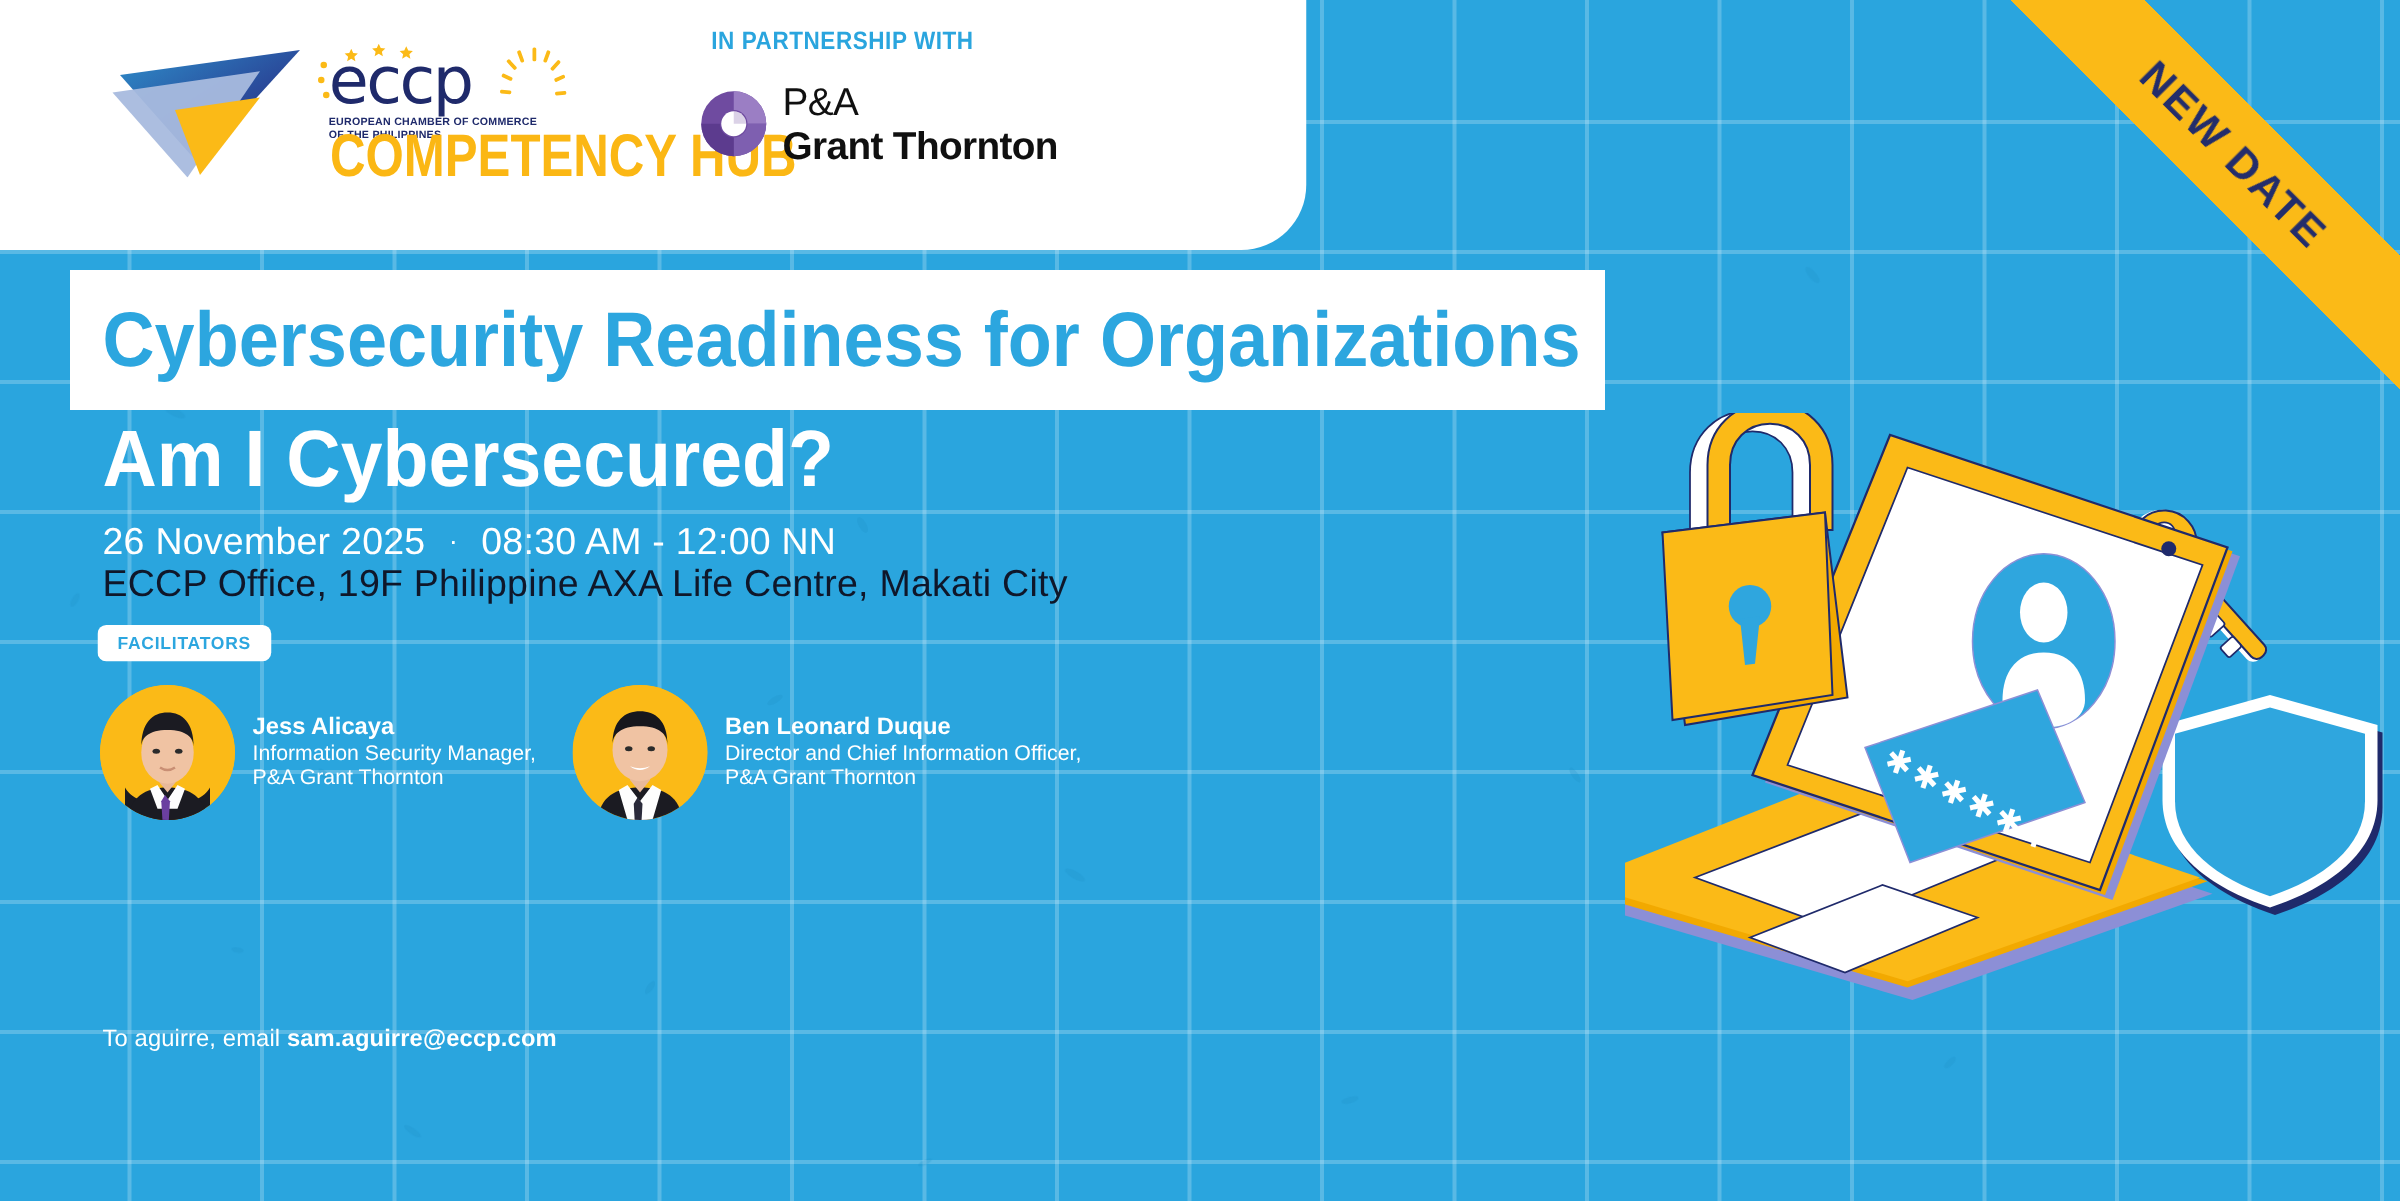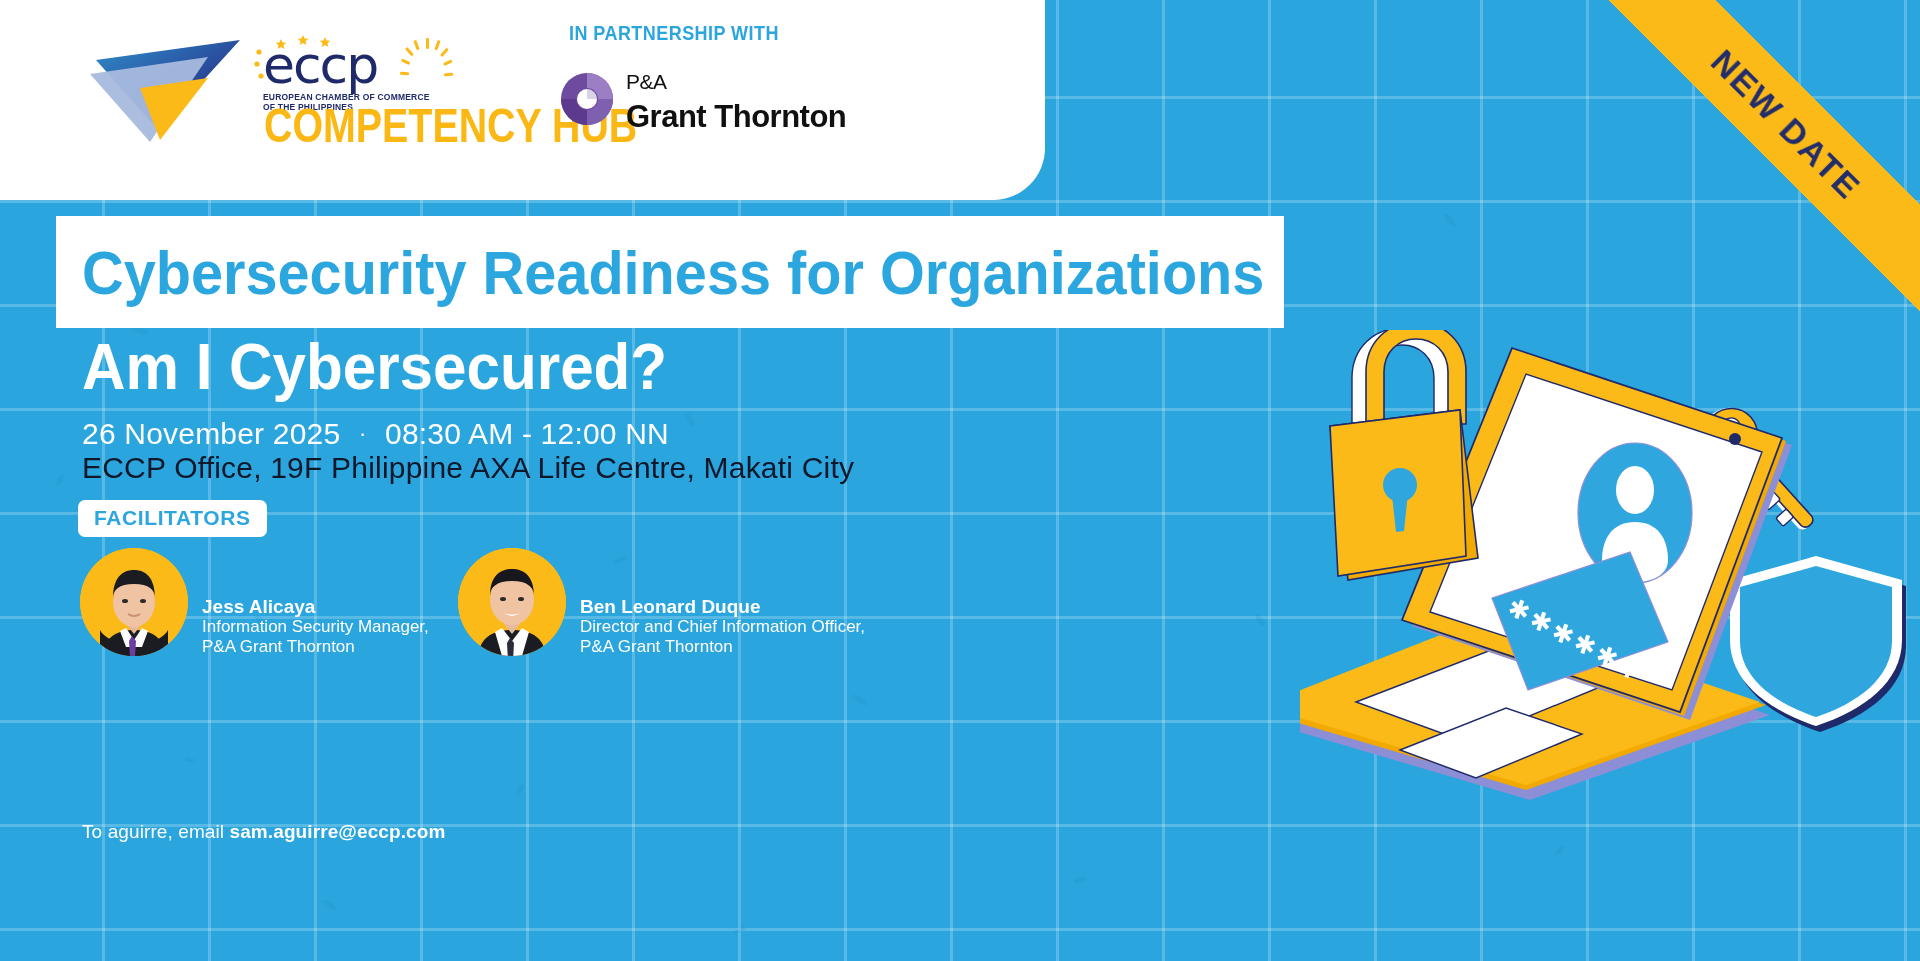--- a/index.html
+++ b/index.html
@@ -105,21 +105,21 @@
     position: absolute;
     left: 0px; top: 42px;
     display: flex;
     align-items: center;
   }
   #gt-text {
     margin-left: 12px;
     color: #101010;
     line-height: 35px;
   }
-  .gt-l1 { font-size: 21px; letter-spacing: -.5px;}
+  .gt-l1 { font-size: 31px; letter-spacing: -.5px;}
   .gt-l2 { font-size: 31px; letter-spacing: -.5px; font-weight: bold;}
   
   #new-date-ribbon {
     position: absolute;
     right: -148px; top: 58px;
     width: 620px; height: 76px;
     background: #FBBA17;
     transform: rotate(45deg);
     transform-origin: center;
     display: flex;
@@ -182,29 +182,29 @@
     white-space: nowrap;
     letter-spacing: .2px;
   }
   
   #facilitators-badge {
     position: absolute;
     left: 78px; top: 500px;
     background: #ffffff;
     border-radius: 7px;
     padding: 6px 16px 7px 16px;
-    font-size: 21px;
+    font-size: 14px;
     font-weight: bold;
     color: #2CA6DF;
     letter-spacing: .6px;
   }
   .facilitator {
     position: absolute;
     display: flex;
-    align-items: flex-end;
+    align-items: center;
     top: 548px;
   }
   #facilitator-0 { left: 80px; }
   #facilitator-1 { left: 458px; }
   .fac-photo {
     width: 108px; height: 108px;
     border-radius: 50%;
     background: #FBBA17;
     position: relative;
     overflow: hidden;

